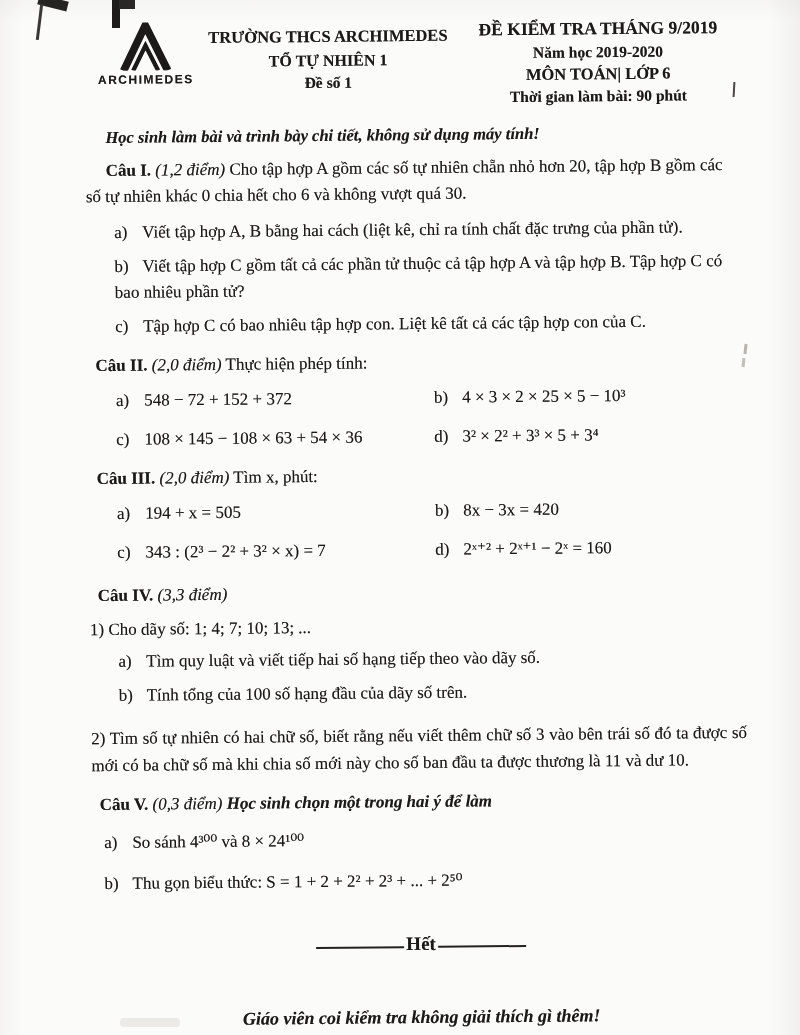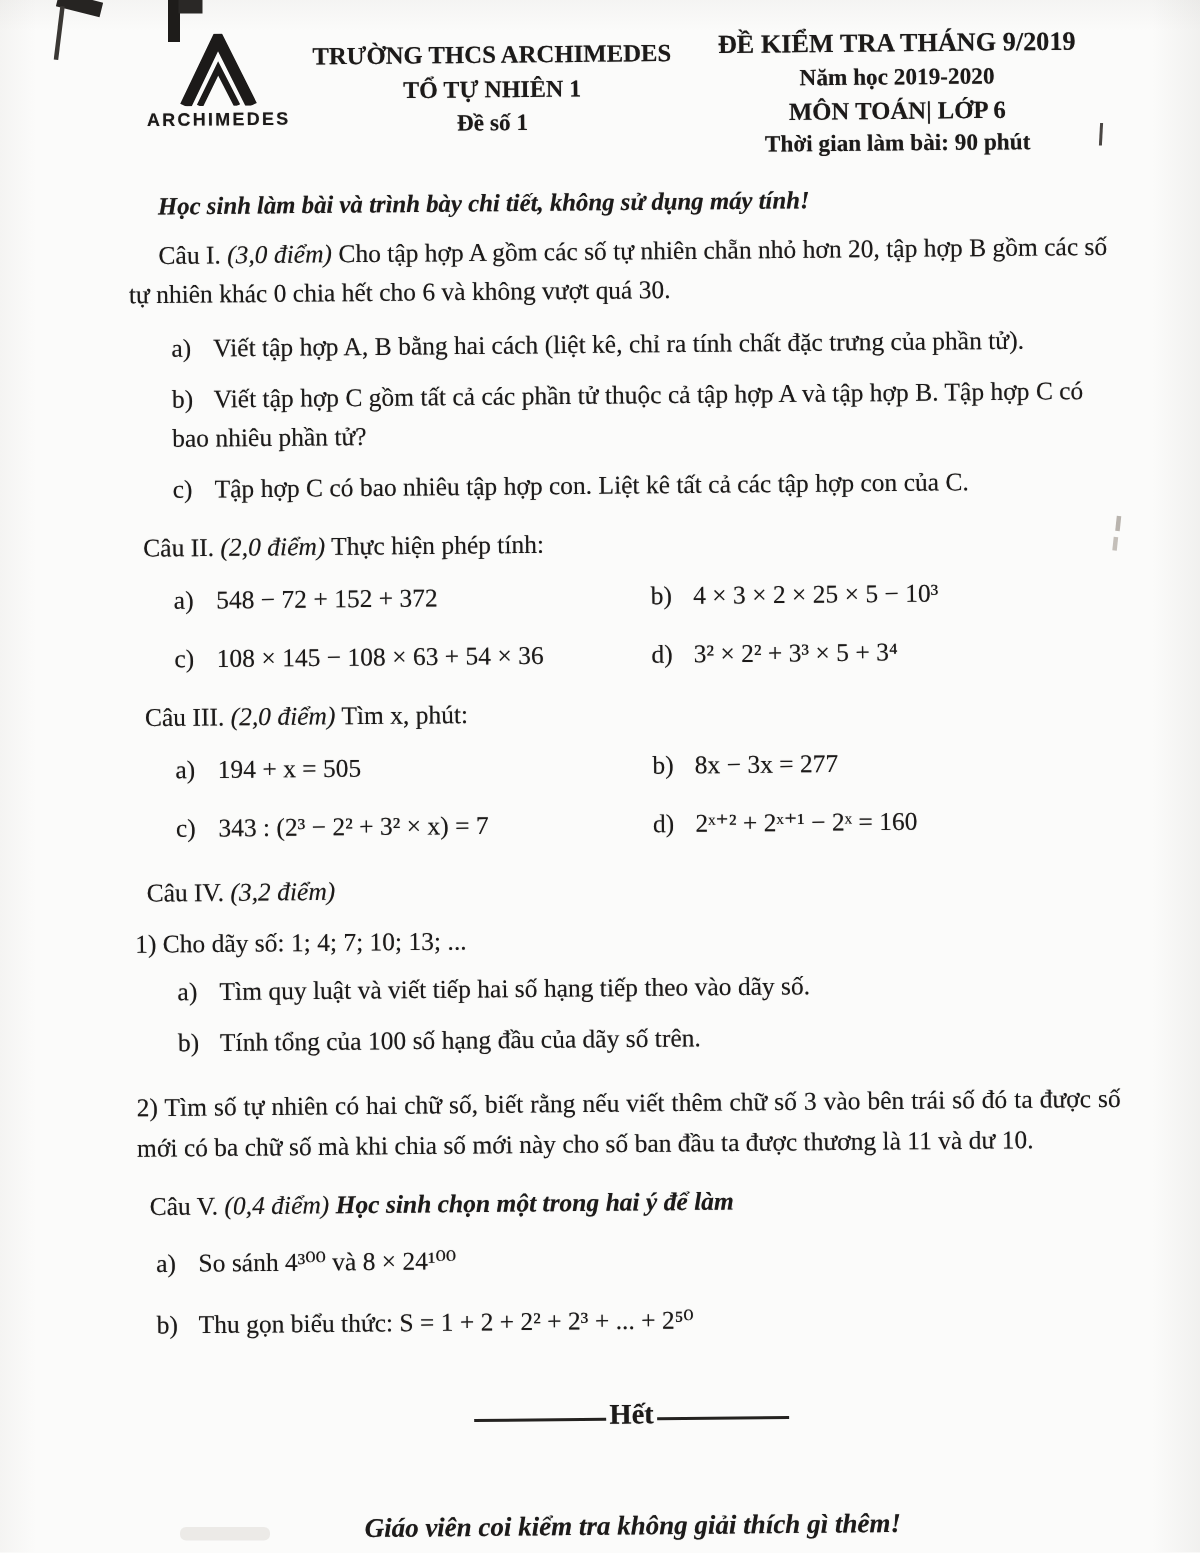--- a/index.html
+++ b/index.html
@@ -34,21 +34,21 @@
   .school-dept{font-size:16px;}
   .exam-no{font-size:15.5px;}
   .exam-block{flex:1;text-align:center;font-weight:bold;line-height:1.4;padding-top:4px;}
   .exam-title{font-size:17.5px;}
   .exam-year{font-size:15.5px;}
   .exam-subject{font-size:16.5px;}
   .exam-time{font-size:15.5px;}
   
   .instruction{margin:16px 0 0 20px;font-weight:bold;font-style:italic;font-size:16.5px;}
   .q-par{margin:10px 0 0 0;font-size:17px;line-height:1.55;text-indent:20px;}
-  .q-label{font-weight:normal;}
+  .q-label{font-weight:bold;}
   .q-points{font-style:italic;}
   .items{margin:6px 0 0 28px;}
   .item{margin:9px 0;font-size:17px;line-height:1.5;}
   .item .tag{display:inline-block;min-width:24px;}
   .two-col{display:grid;grid-template-columns:1fr 1fr;column-gap:8px;row-gap:14px;
     margin:12px 0 0 28px;font-size:17px;}
   .two-col .item{margin:0;}
   .q-head{margin:16px 0 0 8px;font-size:17px;}
   .seq-par{margin:14px 0 0 0;font-size:17px;}
   .seq-items{margin:8px 0 0 28px;}
@@ -110,21 +110,21 @@
       <div class="exam-year">Năm học 2019-2020</div>
       <div class="exam-subject">MÔN TOÁN| LỚP 6</div>
       <div class="exam-time">Thời gian làm bài: 90 phút</div>
     </div>
   </div>
 
   <div class="instruction">Học sinh làm bài và trình bày chi tiết, không sử dụng máy tính!</div>
 
   <div class="q-par">
     <span class="q-label">Câu I.</span>
-    <span class="q-points">(3,0 điểm)</span>
+    <span class="q-points">(1,2 điểm)</span>
     <span>Cho tập hợp A gồm các số tự nhiên chẵn nhỏ hơn 20, tập hợp B gồm các số tự nhiên khác 0 chia hết cho 6 và không vượt quá 30.</span>
   </div>
   <div class="items">
     <div class="item">
       <span class="tag">a)</span>
       <span>Viết tập hợp A, B bằng hai cách (liệt kê, chỉ ra tính chất đặc trưng của phần tử).</span>
     </div>
     <div class="item">
       <span class="tag">b)</span>
       <span>Viết tập hợp C gồm tất cả các phần tử thuộc cả tập hợp A và tập hợp B. Tập hợp C có bao nhiêu phần tử?</span>
@@ -164,35 +164,35 @@
     <span class="q-points">(2,0 điểm)</span>
     <span>Tìm x, phút:</span>
   </div>
   <div class="two-col">
     <div class="item">
       <span class="tag">a)</span>
       <span>194 + x = 505</span>
     </div>
     <div class="item">
       <span class="tag">b)</span>
-      <span>8x − 3x = 277</span>
+      <span>8x − 3x = 420</span>
     </div>
     <div class="item">
       <span class="tag">c)</span>
       <span>343 : (2³ − 2² + 3² × x) = 7</span>
     </div>
     <div class="item">
       <span class="tag">d)</span>
       <span>2ˣ⁺² + 2ˣ⁺¹ − 2ˣ = 160</span>
     </div>
   </div>
 
   <div class="q-head" style="margin-top:20px;">
     <span class="q-label">Câu IV.</span>
-    <span class="q-points">(3,2 điểm)</span>
+    <span class="q-points">(3,3 điểm)</span>
   </div>
   <div class="seq-par">
     <span class="tag">1)</span>
     <span>Cho dãy số: 1; 4; 7; 10; 13; ...</span>
   </div>
   <div class="items seq-items">
     <div class="item">
       <span class="tag">a)</span>
       <span>Tìm quy luật và viết tiếp hai số hạng tiếp theo vào dãy số.</span>
     </div>
@@ -201,21 +201,21 @@
       <span>Tính tổng của 100 số hạng đầu của dãy số trên.</span>
     </div>
   </div>
   <div class="long-par">
     <span class="tag">2)</span>
     <span>Tìm số tự nhiên có hai chữ số, biết rằng nếu viết thêm chữ số 3 vào bên trái số đó ta được số mới có ba chữ số mà khi chia số mới này cho số ban đầu ta được thương là 11 và dư 10.</span>
   </div>
 
   <div class="q-head">
     <span class="q-label">Câu V.</span>
-    <span class="q-points">(0,4 điểm)</span>
+    <span class="q-points">(0,3 điểm)</span>
     <span class="q-points" style="font-weight:bold;">Học sinh chọn một trong hai ý để làm</span>
   </div>
   <div class="items v-items">
     <div class="item">
       <span class="tag">a)</span>
       <span>So sánh  4³⁰⁰  và  8 × 24¹⁰⁰</span>
     </div>
     <div class="item">
       <span class="tag">b)</span>
       <span>Thu gọn biểu thức:  S = 1 + 2 + 2² + 2³ + ... + 2⁵⁰</span>

